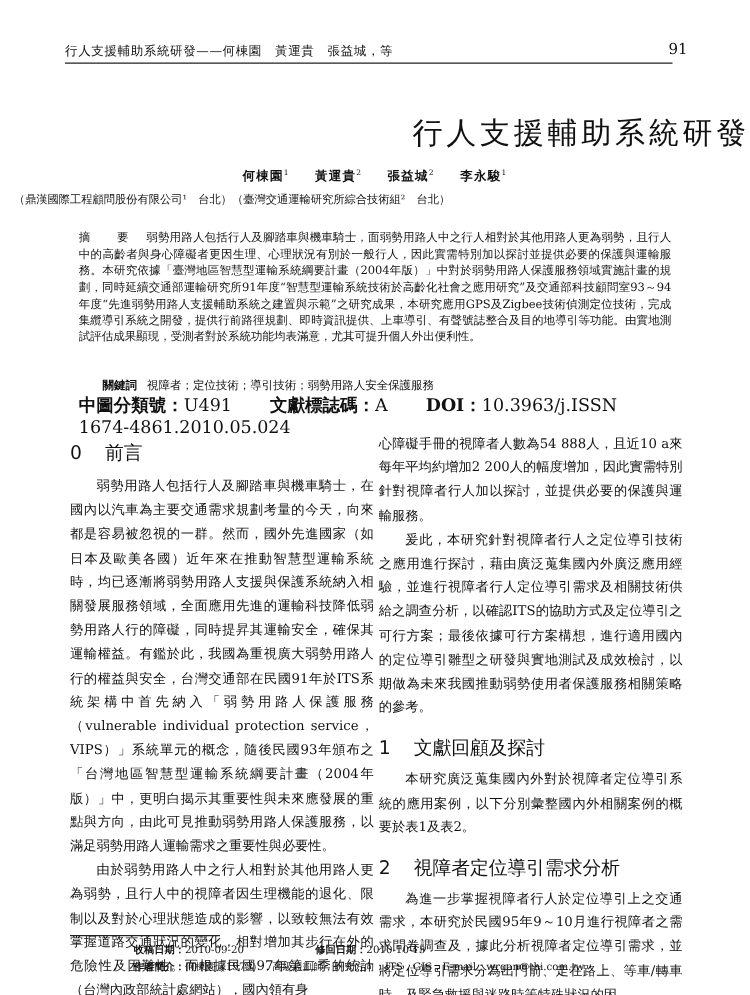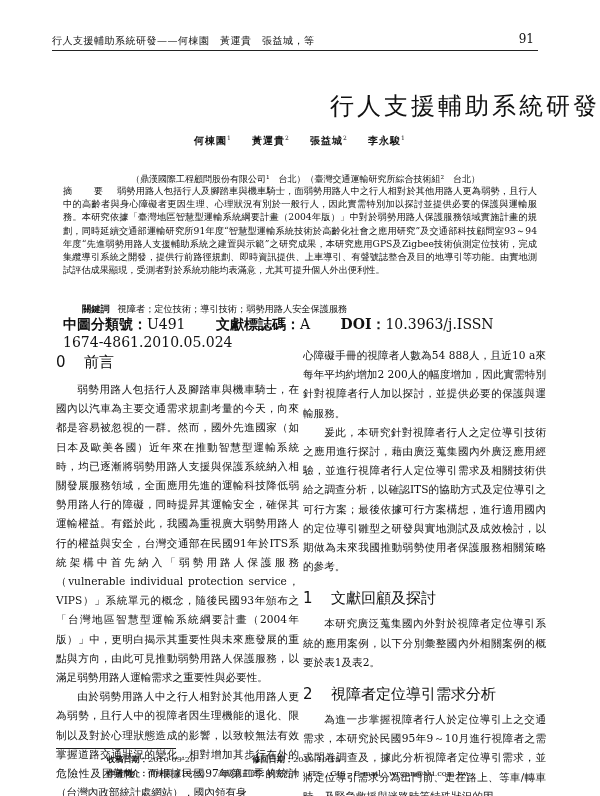--- a/index.html
+++ b/index.html
@@ -1,28 +1,28 @@
 <!DOCTYPE html>
 <html><head>
 <meta charset="utf-8">
 <style>
   html, body { margin:0; padding:0; background:#fff; }
   body { width:600px; height:796px; position:relative; overflow:hidden; color:#111;
          font-family:"DejaVu Serif", "Liberation Serif", serif; }
-  .running-header { position:absolute; left:52px; right:66px; top:32px; height:18px;
+  .running-header { position:absolute; left:52px; right:50px; top:32px; height:18px;
          font-size:10px; }
   .running-header .rh-title { position:absolute; left:0; top:2px; letter-spacing:0.5px; }
   .running-header .rh-page { position:absolute; right:0; top:0; font-size:12px; }
   .header-rule { position:absolute; left:52px; right:62px; top:50px; border-top:1.5px solid #222; }
   .paper-title { position:absolute; left:0; right:0; top:90px; text-align:right;
          font-size:24px; font-weight:normal; letter-spacing:3px; }
   .authors { position:absolute; left:0; right:0; top:134px; text-align:center; font-size:10px; letter-spacing:1px; }
   .authors span { margin:0 8px; }
   .authors sup { font-size:6px; }
-  .affil { position:absolute; left:11px; right:0; top:153px; text-align:center; font-size:9px;margin-top:20px; }
+  .affil { position:absolute; left:11px; right:0; top:153px; font-size:9px; }
   .abstract { position:absolute; left:63px; right:63px; top:184px; font-size:9.2px; line-height:13.2px;
          text-align:justify; }
   .abstract .lbl { font-weight:normal; margin-right:8px; letter-spacing:6px; }
   .kw { position:absolute; left:63px; right:63px; top:302px; font-size:9.2px; line-height:13px;padding-left:19px; }
   .kw .lbl { font-weight:bold; margin-right:8px; }
   .cls { position:absolute; left:63px; right:63px; top:316px; font-size:14px; }
   .cls span { margin-right:26px; }
   .cls .lbl { font-weight:bold; margin-right:0; }
   .col { position:absolute; top:350px; width:243px; font-size:10.6px; line-height:19.2px; text-align:justify; }
   .col.left { left:56px; }

